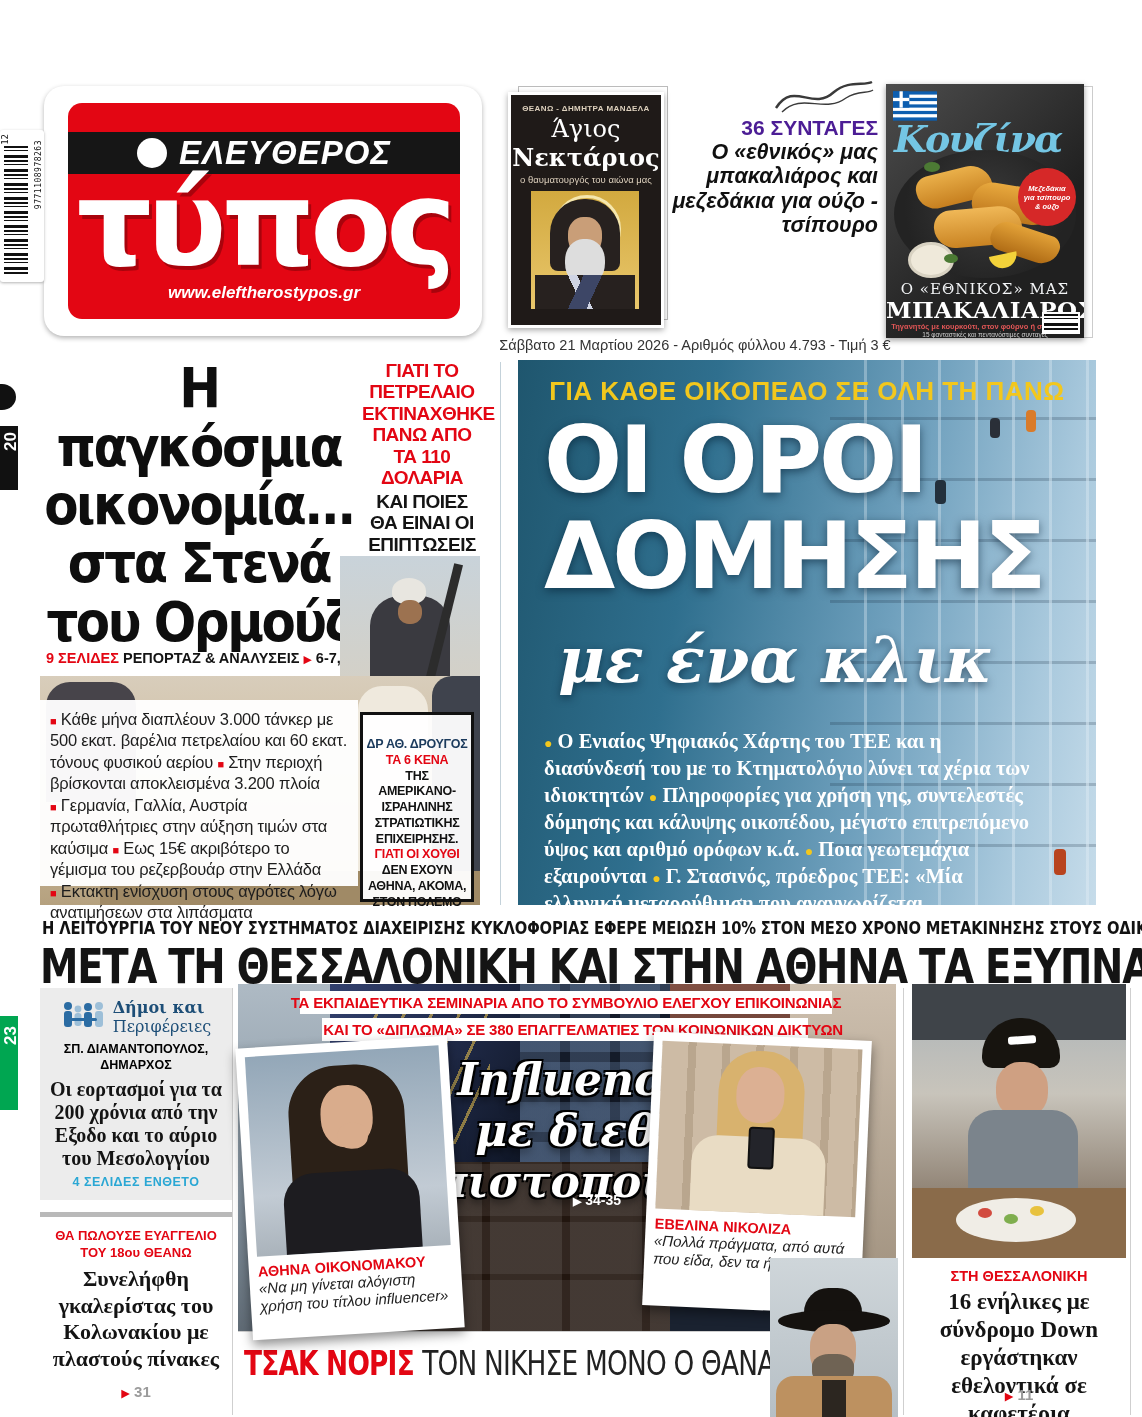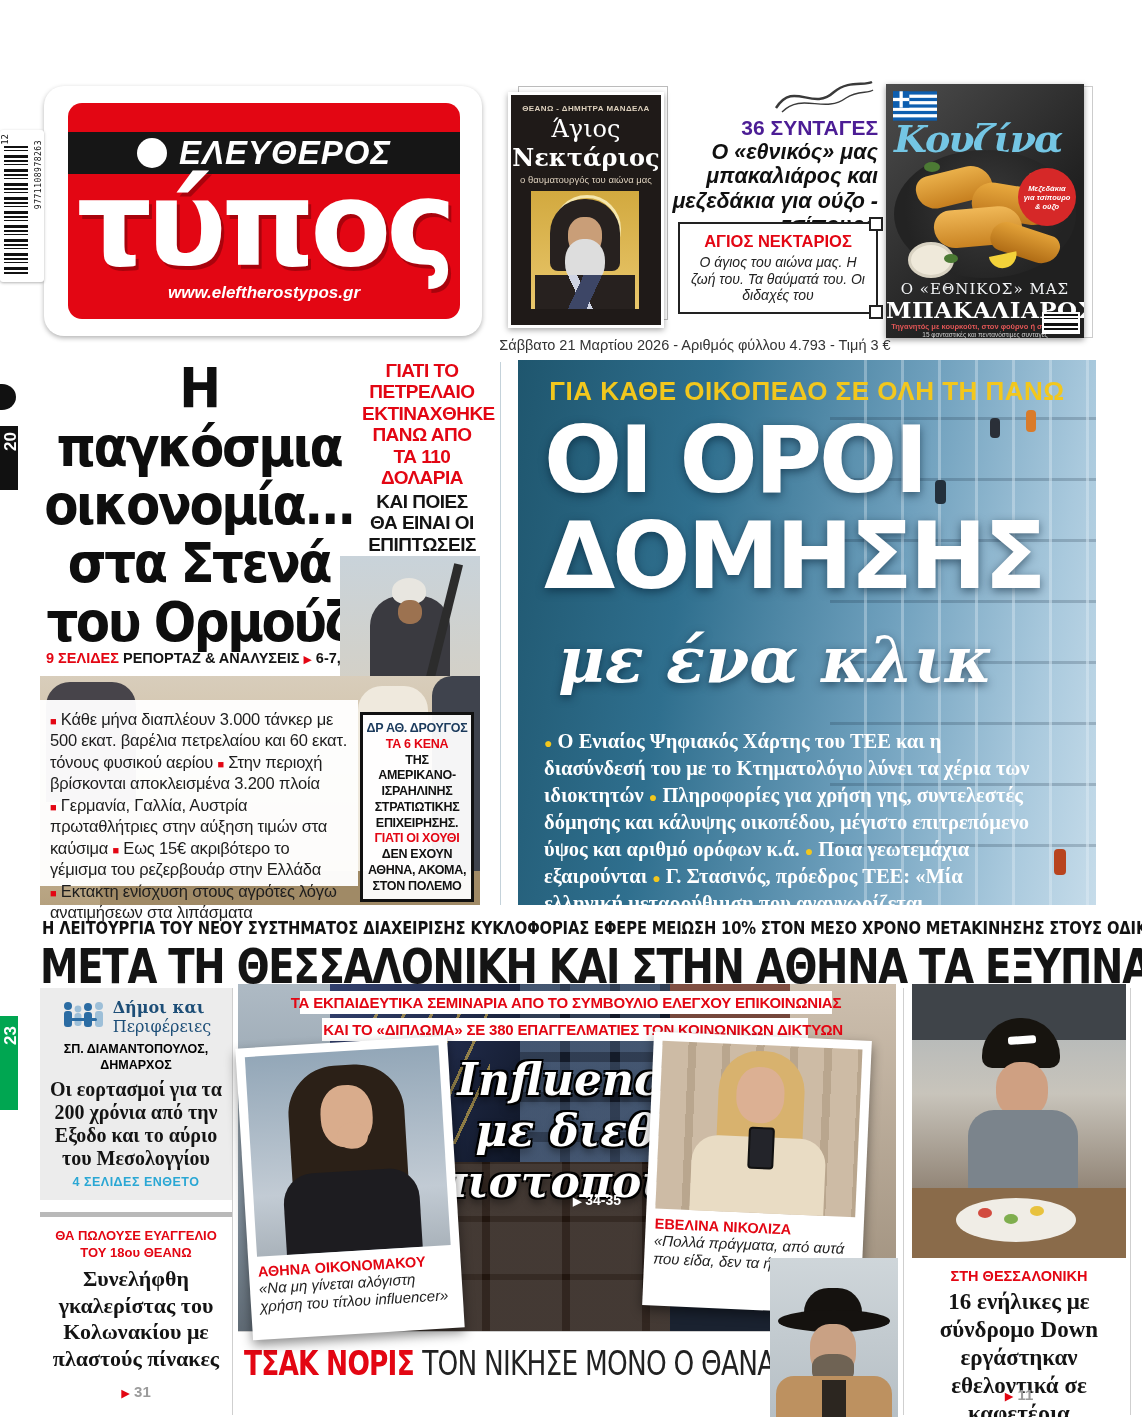--- a/index.html
+++ b/index.html
@@ -99,26 +99,20 @@
     </div>
   </div>
 
   <svg class="abs" style="left:772px;top:78px;" width="104" height="38" viewBox="0 0 104 38">
     <path d="M4 30 C22 2 40 34 62 14 C76 2 92 8 100 4" fill="none" stroke="#3a3a3a" stroke-width="2.4"></path>
     <path d="M10 34 C30 14 52 36 74 20 C86 12 96 16 101 12" fill="none" stroke="#3a3a3a" stroke-width="1.4"></path>
   </svg>
   <div class="abs r b" style="left:640px;top:116px;width:238px;font-size:21px;color:#4c1d95;">36 ΣΥΝΤΑΓΕΣ</div>
   <div class="abs r b i" style="left:612px;top:140px;width:266px;font-size:21.5px;line-height:1.13;color:#101010;">Ο «εθνικός» μας μπακαλιάρος και μεζεδάκια για ούζο - τσίπουρο</div>
 
-  <div class="abs" style="left:678px;top:222px;width:196px;height:88px;border:2px solid #222;background:#fff;">
-    <div class="abs" style="right:-7px;top:-7px;width:10px;height:10px;border:2px solid #222;background:#fff;"></div>
-    <div class="abs" style="right:-7px;bottom:-7px;width:10px;height:10px;border:2px solid #222;background:#fff;"></div>
-    <div class="c b" style="margin-top:8px;font-size:16.5px;color:#e30613;">ΑΓΙΟΣ ΝΕΚΤΑΡΙΟΣ</div>
-    <div class="c i" style="margin:3px 8px 0 8px;font-size:14px;line-height:1.18;color:#222;">Ο άγιος του αιώνα μας. Η ζωή του. Τα θαύματά του. Οι διδαχές του</div>
-  </div>
 
   <div class="abs" style="left:893px;top:86px;width:198px;height:250px;background:#fff;border:1px solid #ccc;"></div>
   <div class="abs" style="left:886px;top:84px;width:198px;height:254px;background:linear-gradient(135deg,#4d4d4d,#202020 65%);box-shadow:0 2px 6px rgba(0,0,0,.4);overflow:hidden;">
     <svg class="abs" style="left:7px;top:7px;" width="44" height="30" viewBox="0 0 27 18">
       <rect width="27" height="18" fill="#0d5eaf"></rect>
       <rect y="2" width="27" height="2" fill="#fff"></rect>
         <rect y="6" width="27" height="2" fill="#fff"></rect>
       <rect y="10" width="27" height="2" fill="#fff"></rect>
         <rect y="14" width="27" height="2" fill="#fff"></rect>
       <rect width="10" height="10" fill="#0d5eaf"></rect>
@@ -179,21 +173,21 @@
   </div>
   <div class="abs" style="left:40px;top:676px;width:440px;height:229px;background:linear-gradient(#d8cdbb 0%,#cbb999 60%,#b5a17f 100%);overflow:hidden;">
     <div class="abs" style="left:6px;top:6px;width:90px;height:120px;border-radius:24px 24px 0 0;background:#47444a;"></div>
     <div class="abs" style="left:318px;top:10px;width:70px;height:200px;border-radius:24px 24px 0 0;background:#efe9dd;"></div>
     <div class="abs" style="left:392px;top:0;width:80px;height:210px;border-radius:20px 20px 0 0;background:#3f434d;"></div>
     <div class="abs" style="left:60px;bottom:0;width:420px;height:34px;background:#a08a66;"></div>
   </div>
 
   <div class="abs facts" style="left:40px;top:700px;width:318px;height:186px;background:rgba(255,255,255,.96);padding:9px 10px;box-sizing:border-box;"><span class="blt">■</span>&nbsp;Κάθε μήνα διαπλέουν 3.000 τάνκερ με 500 εκατ. βαρέλια πετρελαίου και 60 εκατ. τόνους φυσικού αερίου <span class="blt">■</span>&nbsp;Στην περιοχή βρίσκονται αποκλεισμένα 3.200 πλοία <span class="blt">■</span>&nbsp;Γερμανία, Γαλλία, Αυστρία πρωταθλήτριες στην αύξηση τιμών στα καύσιμα <span class="blt">■</span>&nbsp;Εως 15€ ακριβότερο το γέμισμα του ρεζερβουάρ στην Ελλάδα <span class="blt">■</span>&nbsp;Εκτακτη ενίσχυση στους αγρότες λόγω ανατιμήσεων στα λιπάσματα</div>
 
-  <div class="abs c" style="left:360px;top:712px;width:114px;height:190px;background:rgba(255,255,255,.95);border:3px solid #111;box-sizing:border-box;padding:6px 3px;font-size:12.5px;line-height:1.26;font-weight:bold;letter-spacing:-.3px;">
+  <div class="abs c" style="left:360px;top:712px;width:114px;height:190px;background:rgba(255,255,255,.95);border:3px solid #111;box-sizing:border-box;padding:22px 3px;font-size:12.5px;line-height:1.26;font-weight:bold;letter-spacing:-.3px;">
     <span style="color:#1b3a5c;">ΔΡ ΑΘ. ΔΡΟΥΓΟΣ</span><br>
     <span class="red">ΤΑ 6 ΚΕΝΑ</span><br>
     <span style="color:#111;">ΤΗΣ ΑΜΕΡΙΚΑΝΟ-ΙΣΡΑΗΛΙΝΗΣ ΣΤΡΑΤΙΩΤΙΚΗΣ ΕΠΙΧΕΙΡΗΣΗΣ.</span><br>
     <span class="red">ΓΙΑΤΙ ΟΙ ΧΟΥΘΙ</span><br>
     <span style="color:#111;">ΔΕΝ ΕΧΟΥΝ ΑΘΗΝΑ, ΑΚΟΜΑ, ΣΤΟΝ ΠΟΛΕΜΟ</span>
   </div>
 
   <div class="abs" style="left:518px;top:360px;width:578px;height:545px;background:linear-gradient(100deg,#1f566e 0%,#2f6f8e 30%,#6fa0bd 62%,#a9c9dd 86%,#c6dcea 100%);overflow:hidden;">
     <div class="abs" style="right:0;top:0;width:46%;height:100%;opacity:.55;
          background:repeating-linear-gradient(90deg,transparent 0 34px,rgba(235,243,249,.6) 34px 37px),repeating-linear-gradient(0deg,transparent 0 58px,rgba(25,45,65,.4) 58px 61px);"></div>

